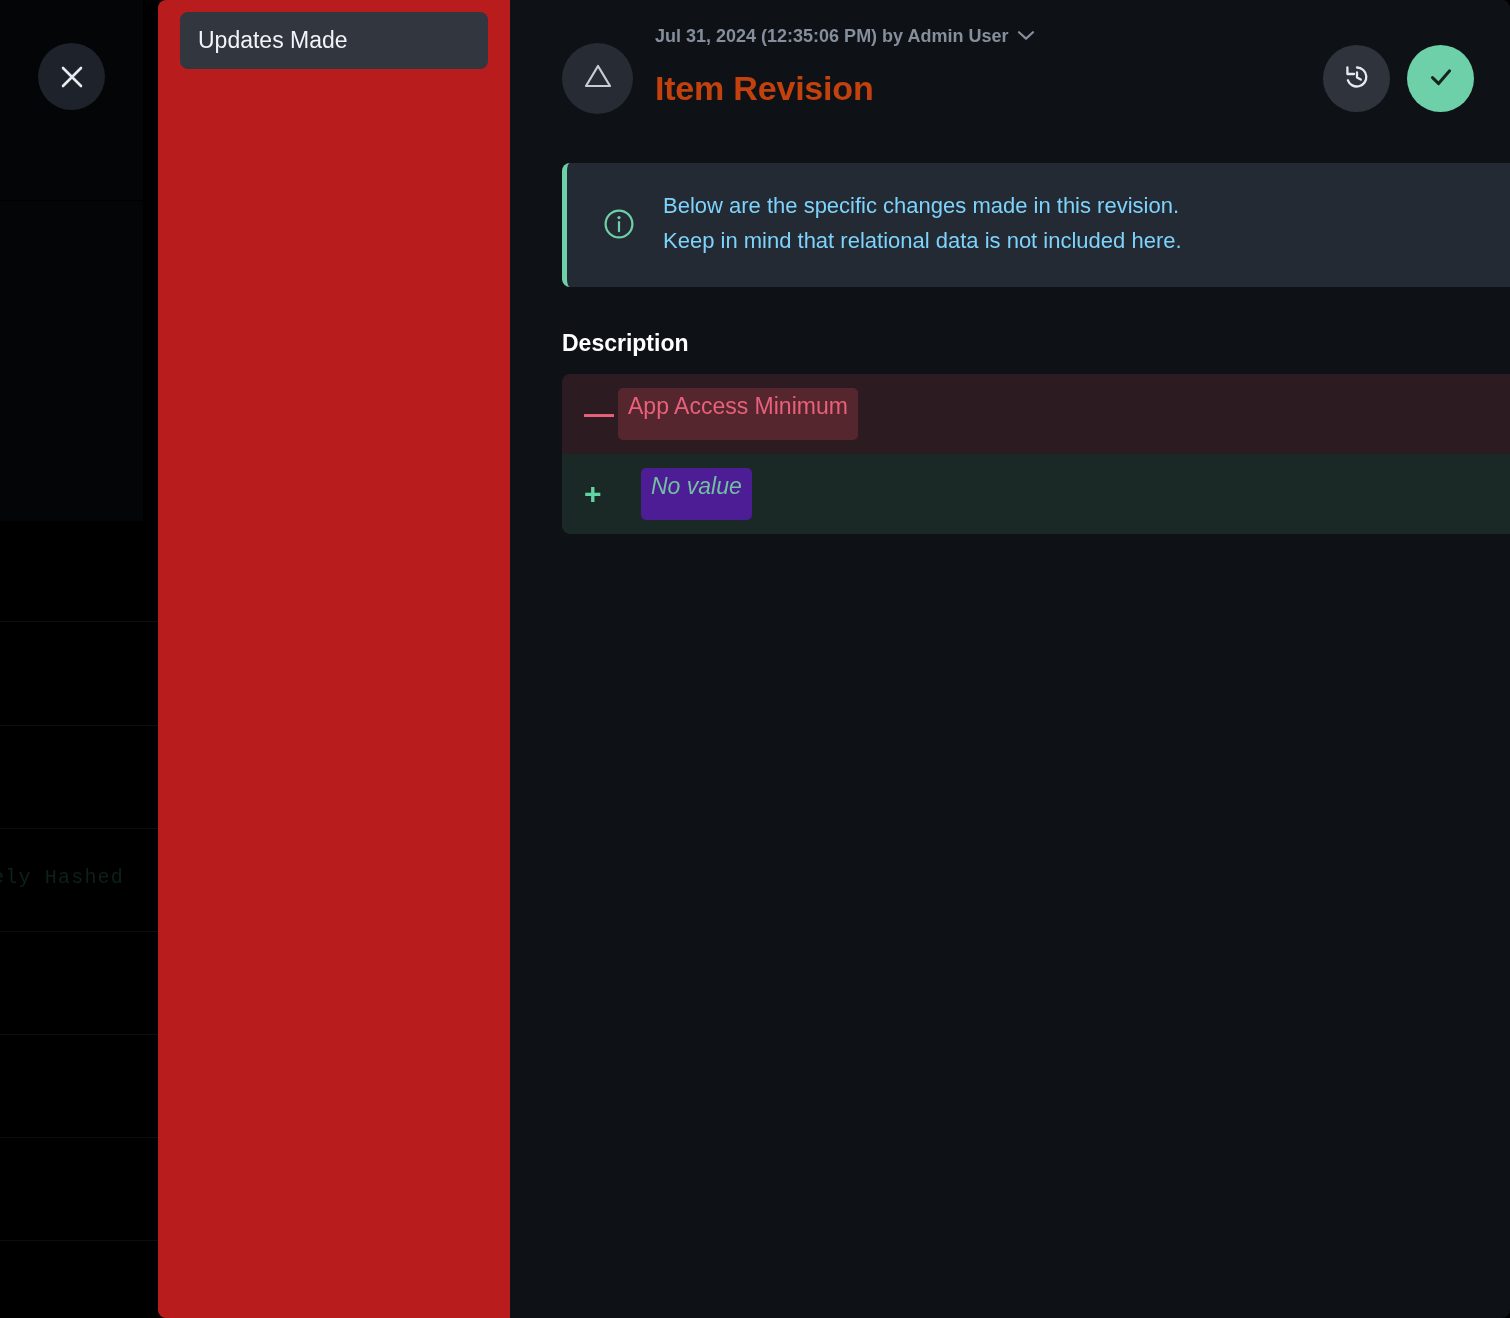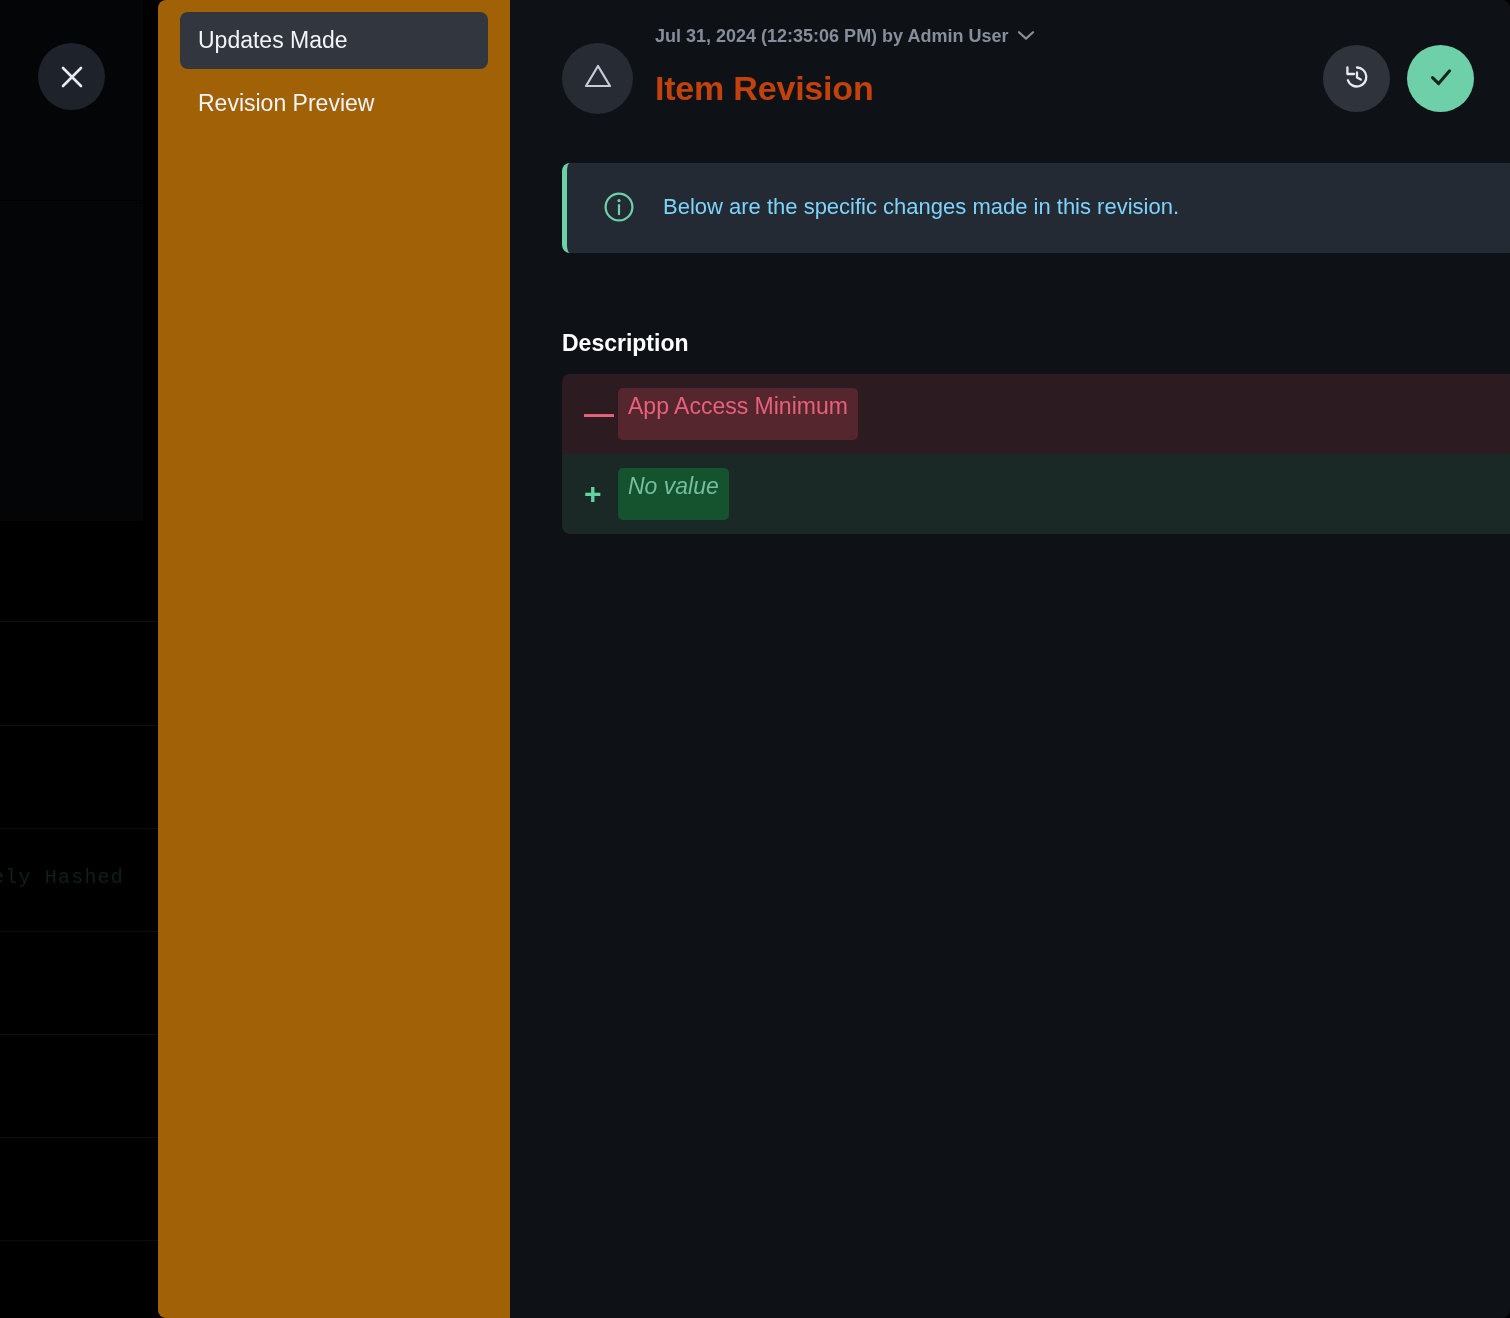--- a/index.html
+++ b/index.html
@@ -86,21 +86,21 @@
     width: 1352px;
     height: 1318px;
     display: flex;
     overflow: hidden;
   }
 
   
   .sidebar {
     width: 352px;
     flex: 0 0 352px;
-    background: #a16207;
+    background: #b91c1c;
     padding: 12px 22px 0 22px;
     box-sizing: border-box;
     border-top-left-radius: 8px;
     border-bottom-left-radius: 8px;
   }
   .nav-item {
     display: block;
     width: 100%;
     box-sizing: border-box;
     text-align: left;
@@ -268,23 +268,24 @@
     padding: 4px 10px 18px 10px;
     border-radius: 5px;
     font-size: 23px;
     line-height: 1.3;
   }
   .diff-row.removed .diff-chip {
     background: #56262f;
     color: #e8607a;
   }
   .diff-row.added .diff-chip {
-    background: #14532d;
+    background: #4c1d95;
     color: #73bfa2;
     font-style: italic;
+    margin-left: 23px;
   }
 </style>
 </head>
 <body>
 
 <div class="stage">
 
   <div class="backdrop">
     <div class="backdrop-rows">
       <div class="bd-block" style="top:0px;height:200px;"></div>
@@ -305,21 +306,20 @@
       <svg width="26" height="26" viewBox="0 0 26 26" fill="none">
         <path d="M4 4 L22 22 M22 4 L4 22" stroke="#e7eaef" stroke-width="2.6" stroke-linecap="round"></path>
       </svg>
     </span>
   </button>
 
   <div class="drawer">
 
     <nav class="sidebar">
       <button class="nav-item active">Updates Made</button>
-      <button class="nav-item">Revision Preview</button>
     </nav>
 
     <section class="main">
 
       <header class="header">
         <div class="avatar">
           <span>
             <svg width="30" height="27" viewBox="0 0 30 27" fill="none">
               <path d="M15 3 L27 23 L3 23 Z" stroke="#c7ccd6" stroke-width="2.2" stroke-linejoin="round"></path>
             </svg>
@@ -361,20 +361,21 @@
       <div class="banner">
         <span class="banner-icon">
           <svg width="36" height="36" viewBox="0 0 36 36" fill="none">
             <circle cx="18" cy="18" r="13.4" stroke="#6ed0a8" stroke-width="2.2"></circle>
             <circle cx="18" cy="11.6" r="1.6" fill="#6ed0a8"></circle>
             <path d="M18 16.2 L18 25.2" stroke="#6ed0a8" stroke-width="2.2" stroke-linecap="round"></path>
           </svg>
         </span>
         <div class="banner-text">
           <span class="ln">Below are the specific changes made in this revision.</span>
+          <span class="ln">Keep in mind that relational data is not included here.</span>
         </div>
       </div>
 
       <div class="field-label">Description</div>
 
       <div class="diff-block">
         <div class="diff-row removed">
           <span class="diff-sign">—</span>
           <span class="diff-chip">App Access Minimum</span>
         </div>

